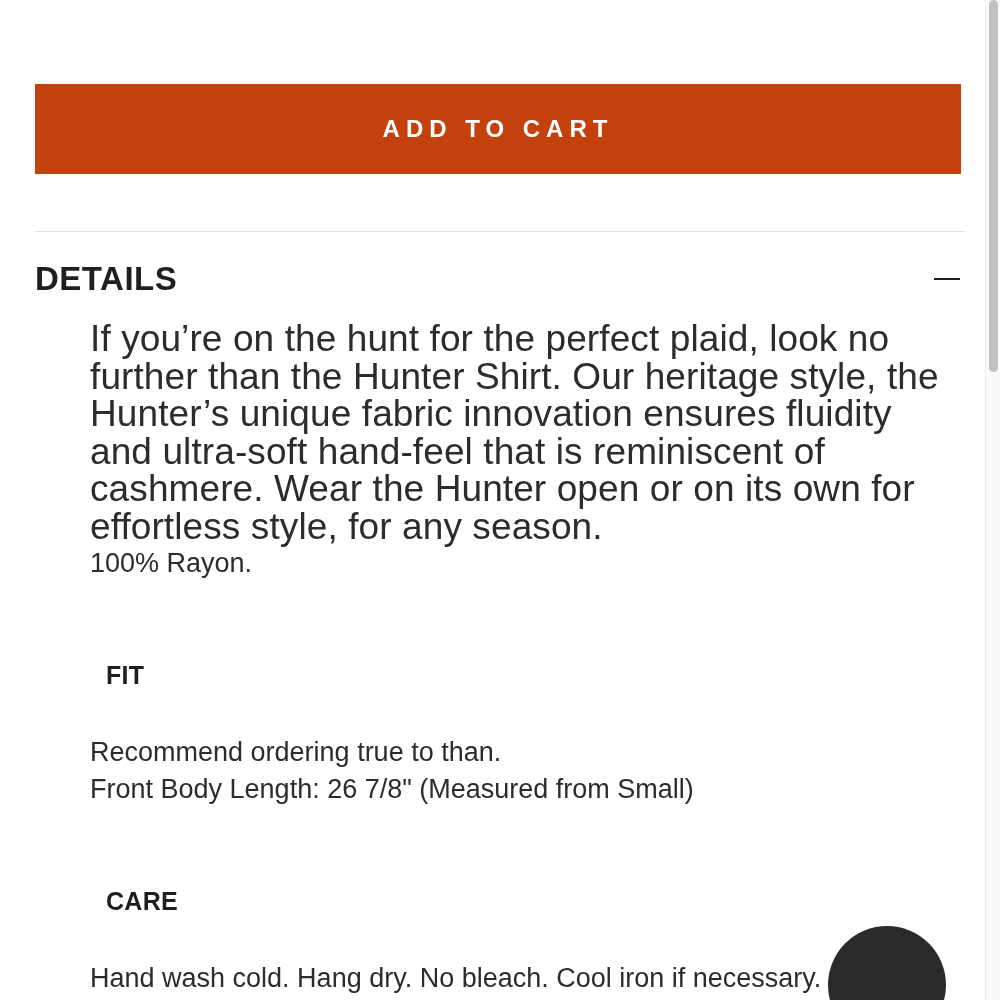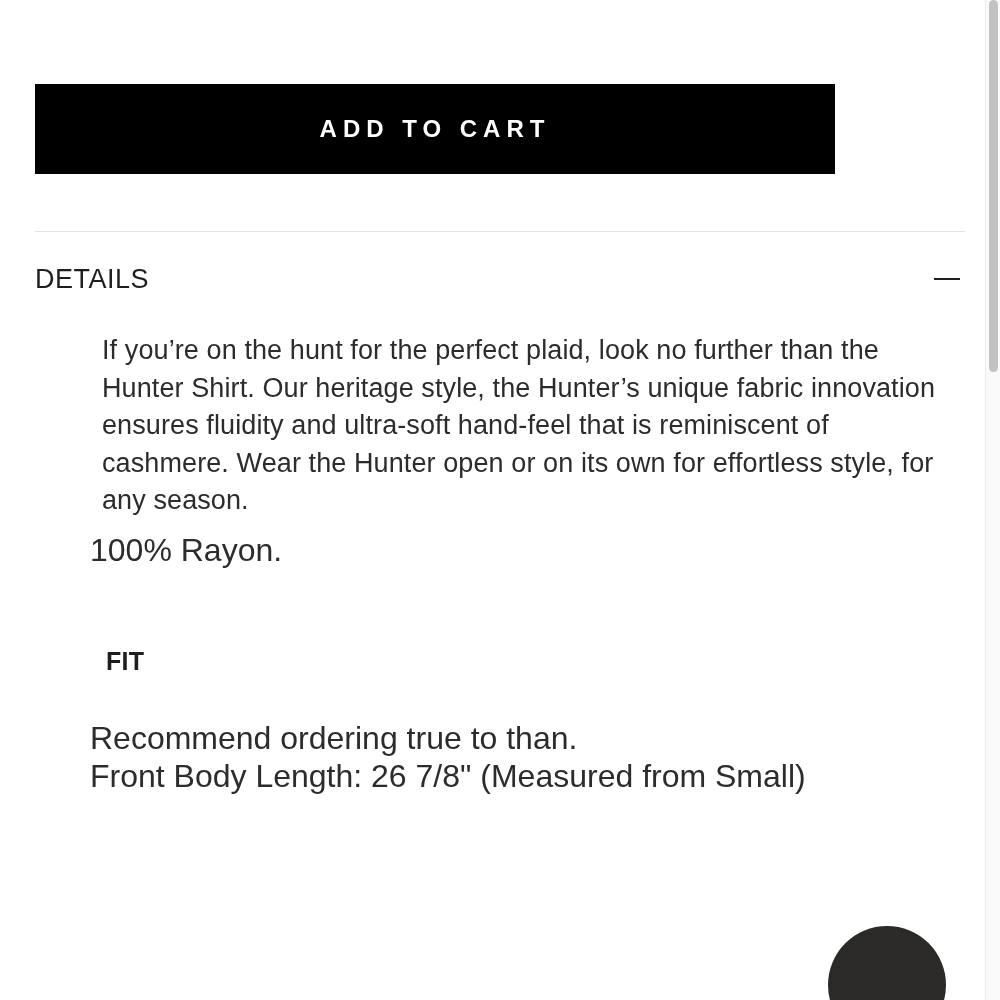--- a/index.html
+++ b/index.html
@@ -50,23 +50,23 @@
     width: 986px;
     height: 1000px;
     box-sizing: border-box;
   }
 
   
   .add-to-cart {
     position: absolute;
     left: 35px;
     top: 84px;
-    width: 800px;
+    width: 926px;
     height: 90px;
-    background: #000000;
+    background: #c2410c;
     color: #ffffff;
     border: none;
     font-family: "Liberation Sans", sans-serif;
     font-size: 24px;
     font-weight: bold;
     letter-spacing: 6px;
     cursor: pointer;
     display: flex;
     align-items: center;
     justify-content: center;
@@ -88,24 +88,24 @@
     left: 35px;
     top: 255px;
     width: 930px;
     height: 48px;
     display: flex;
     align-items: center;
     justify-content: space-between;
     cursor: pointer;
   }
   .accordion-title {
-    font-size: 27px;
+    font-size: 33px;
     letter-spacing: 0.5px;
     color: #1f1f1f;
-    font-weight: normal;
+    font-weight: bold;
   }
   .accordion-toggle {
     width: 26px;
     height: 26px;
     position: relative;
     margin-right: 5px;
   }
   .accordion-toggle .bar {
     position: absolute;
     left: 0;
@@ -116,29 +116,29 @@
   }
 
   
   .panel-body {
     position: absolute;
     left: 90px;
     top: 320px;
     width: 870px;
   }
   .desc {
-    font-size: 27px;
+    font-size: 37px;
     line-height: 37.5px;
     color: #2c2c2c;
-    margin: 12px;
+    margin: 0;
     font-weight: normal;
     letter-spacing: 0.1px;
   }
   .desc-line {
-    font-size: 32px;
+    font-size: 27px;
     line-height: 37.5px;
     color: #2c2c2c;
     margin: 0;
   }
 
   .section-heading {
     font-size: 25px;
     font-weight: bold;
     color: #1f1f1f;
     margin: 16px;
@@ -190,23 +190,25 @@
       <p class="section-heading">FIT</p>
 
       <div class="spacer-md"></div>
 
       <p class="desc-line">Recommend ordering true to than.</p>
 
       <p class="desc-line">Front Body Length: 26 7/8" (Measured from Small)</p>
 
       <div class="spacer-lg"></div>
 
+      <p class="section-heading">CARE</p>
 
       <div class="spacer-md"></div>
 
+      <p class="desc-line">Hand wash cold. Hang dry. No bleach. Cool iron if necessary.</p>
 
     </div>
 
     <div class="chat-bubble"></div>
   </div>
 
   <div class="scrollbar-track">
     <div class="scrollbar-thumb"></div>
   </div>
 

